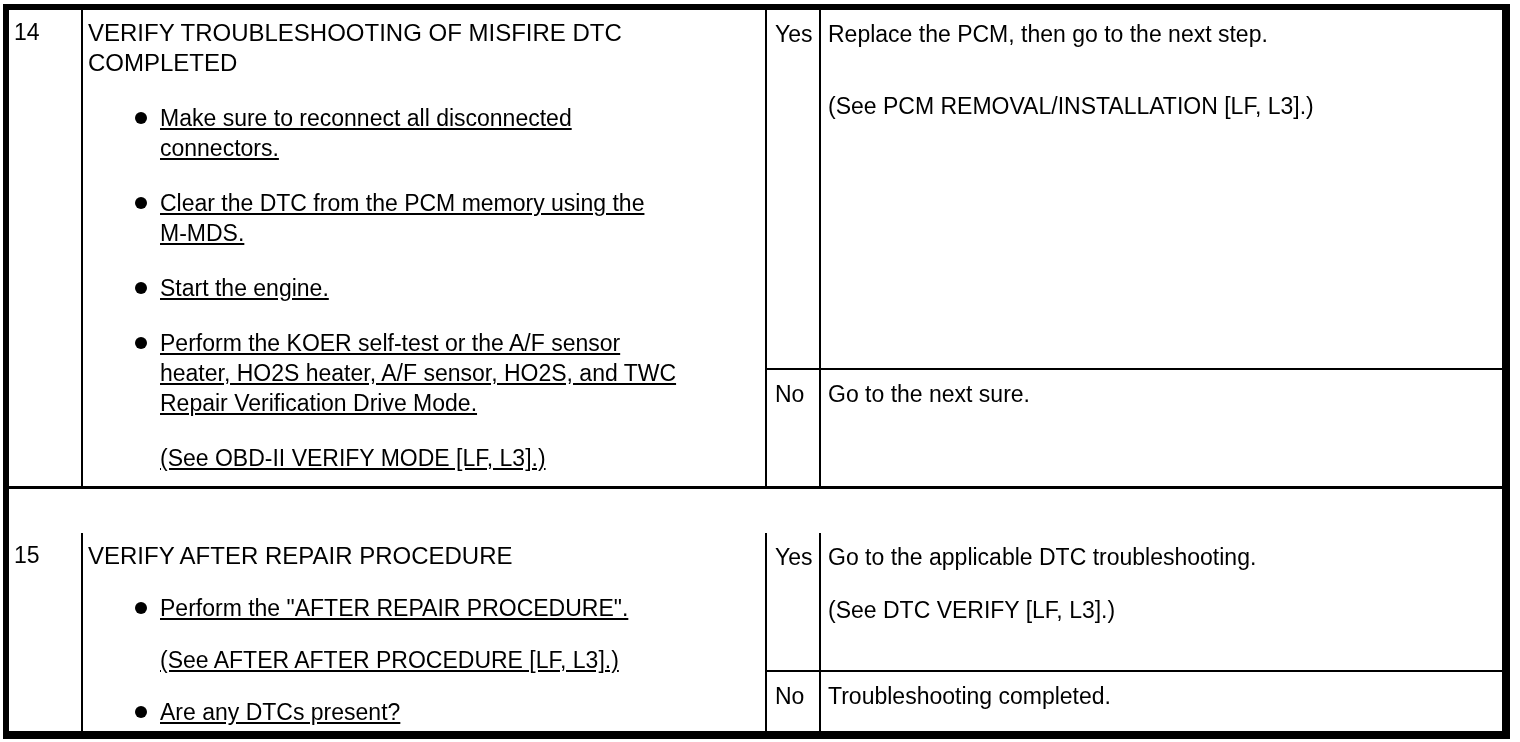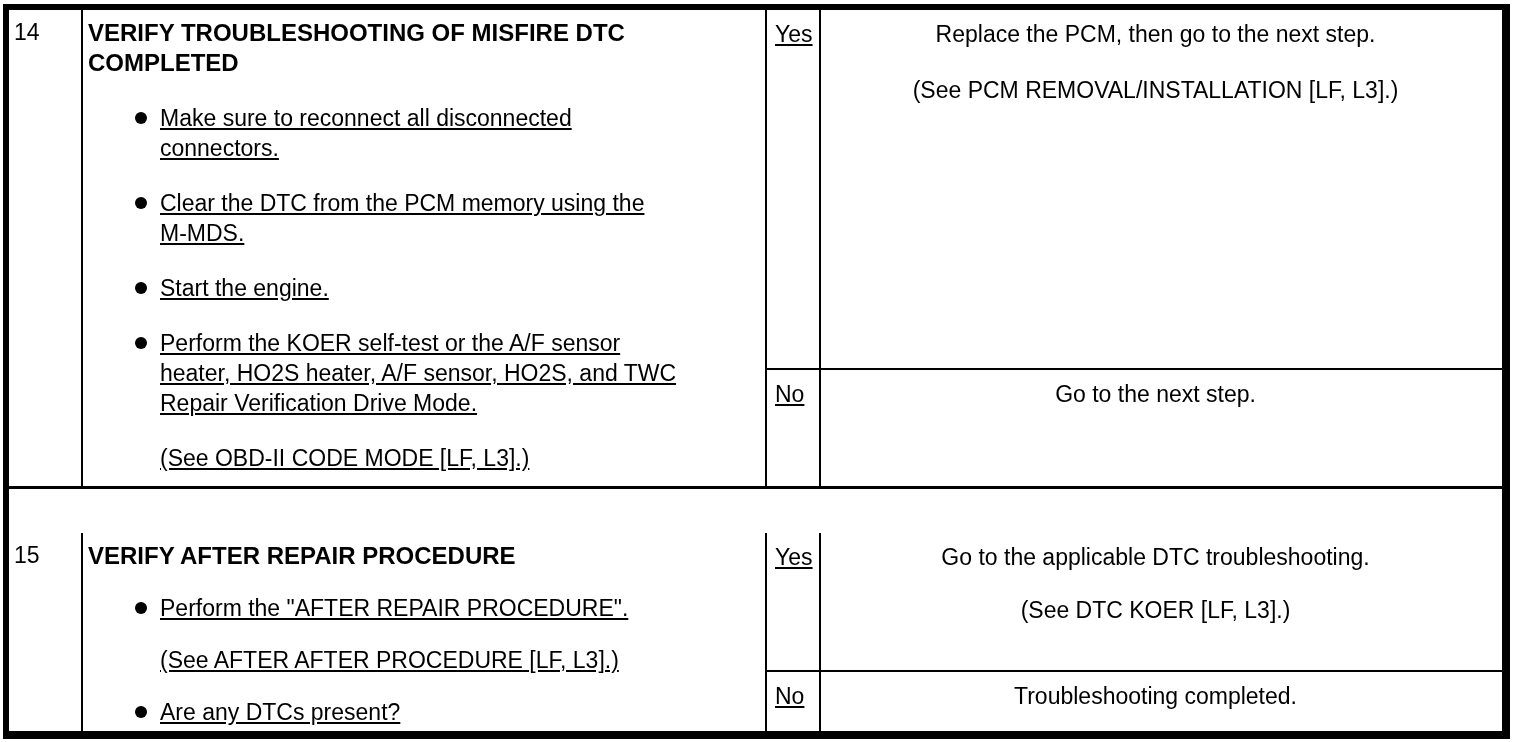--- a/index.html
+++ b/index.html
@@ -44,35 +44,33 @@
   .branch.no-14 { flex: 1; }
   .branch.yes-15 { height: 139px; border-bottom: 2px solid #000; }
   .branch.no-15 { flex: 1; }
   .branch-label {
     width: 54px;
     border-right: 2px solid #000;
     padding: 10px 0 0 8px;
     font-size: 23px;
     line-height: 28px;
     flex: none;
-    text-decoration: underline;
   }
   .branch-action {
     flex: 1;
     padding: 10px 19px 0 7px;
     font-size: 23px;
     line-height: 28px;
-    text-align: center;
   }
   .action-text, .ref-text { white-space: pre; }
-  .yes-14 .ref-text { margin-top: 28px; }
+  .yes-14 .ref-text { margin-top: 44px; }
   .yes-15 .ref-text { margin-top: 25px; }
   .proc-heading {
     padding: 8px 4px 0 5px;
-    font-weight: bold;
+    font-weight: normal;
     font-size: 24px;
     line-height: 30px;
     white-space: pre-line;
   }
   .item { display: flex; align-items: flex-start; margin-top: 25px; }
   .row-15 .item { margin-top: 22px; }
   .dot {
     width: 12px; height: 12px;
     border-radius: 50%;
     background: #000;
@@ -114,35 +112,35 @@
         <span class="dot"></span>
         <span class="item-text">Start the engine.</span>
       </div>
       <div class="item">
         <span class="dot"></span>
         <span class="item-text">Perform the KOER self-test or the A/F sensor
 heater, HO2S heater, A/F sensor, HO2S, and TWC
 Repair Verification Drive Mode.</span>
       </div>
       <div class="item note">
-        <span class="item-text">(See OBD-II CODE MODE [LF, L3].)</span>
+        <span class="item-text">(See OBD-II VERIFY MODE [LF, L3].)</span>
       </div>
     </div>
     <div class="col-results">
       <div class="branch yes-14">
         <div class="branch-label">Yes</div>
         <div class="branch-action">
           <div class="action-text">Replace the PCM, then go to the next step.</div>
           <div class="ref-text">(See PCM REMOVAL/INSTALLATION [LF, L3].)</div>
         </div>
       </div>
       <div class="branch no-14">
         <div class="branch-label">No</div>
         <div class="branch-action">
-          <div class="action-text">Go to the next step.</div>
+          <div class="action-text">Go to the next sure.</div>
         </div>
       </div>
     </div>
   </div>
 
   <div class="step-row row-15">
     <div class="col-num">
       <span>15</span>
     </div>
     <div class="col-proc">
@@ -157,21 +155,21 @@
       <div class="item">
         <span class="dot"></span>
         <span class="item-text">Are any DTCs present?</span>
       </div>
     </div>
     <div class="col-results">
       <div class="branch yes-15">
         <div class="branch-label">Yes</div>
         <div class="branch-action">
           <div class="action-text">Go to the applicable DTC troubleshooting.</div>
-          <div class="ref-text">(See DTC KOER [LF, L3].)</div>
+          <div class="ref-text">(See DTC VERIFY [LF, L3].)</div>
         </div>
       </div>
       <div class="branch no-15">
         <div class="branch-label">No</div>
         <div class="branch-action">
           <div class="action-text">Troubleshooting completed.</div>
         </div>
       </div>
     </div>
   </div>

